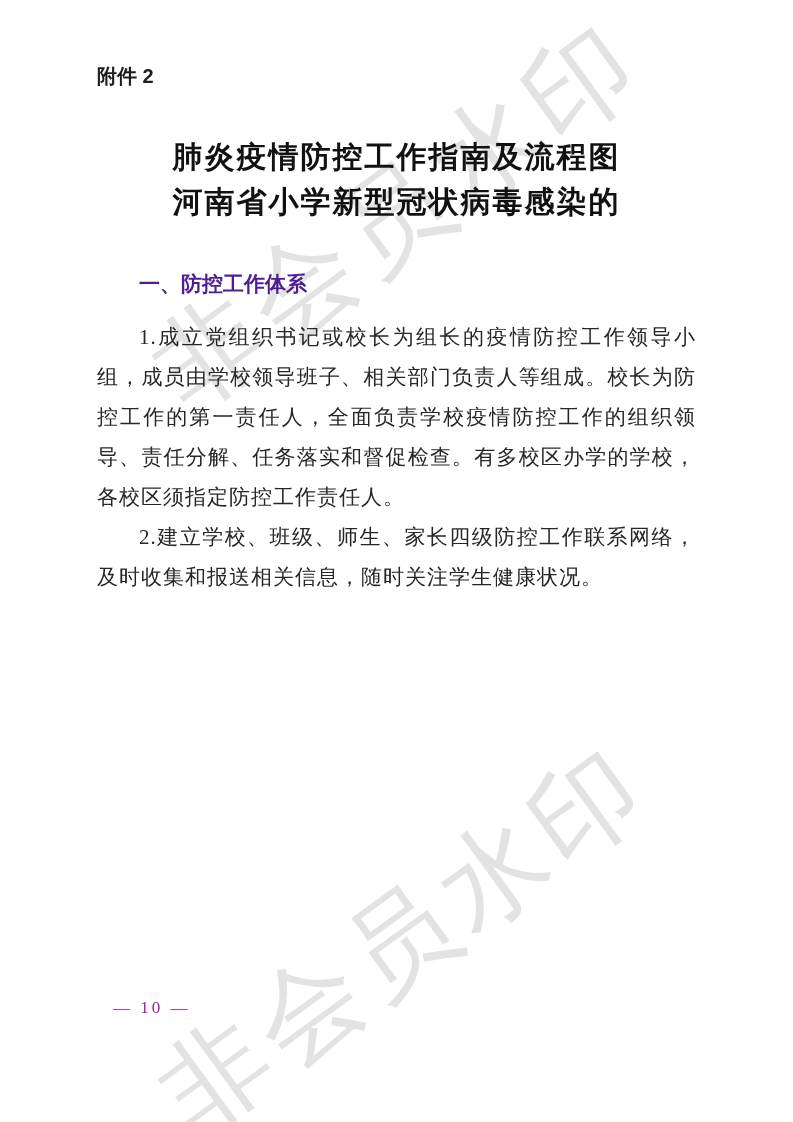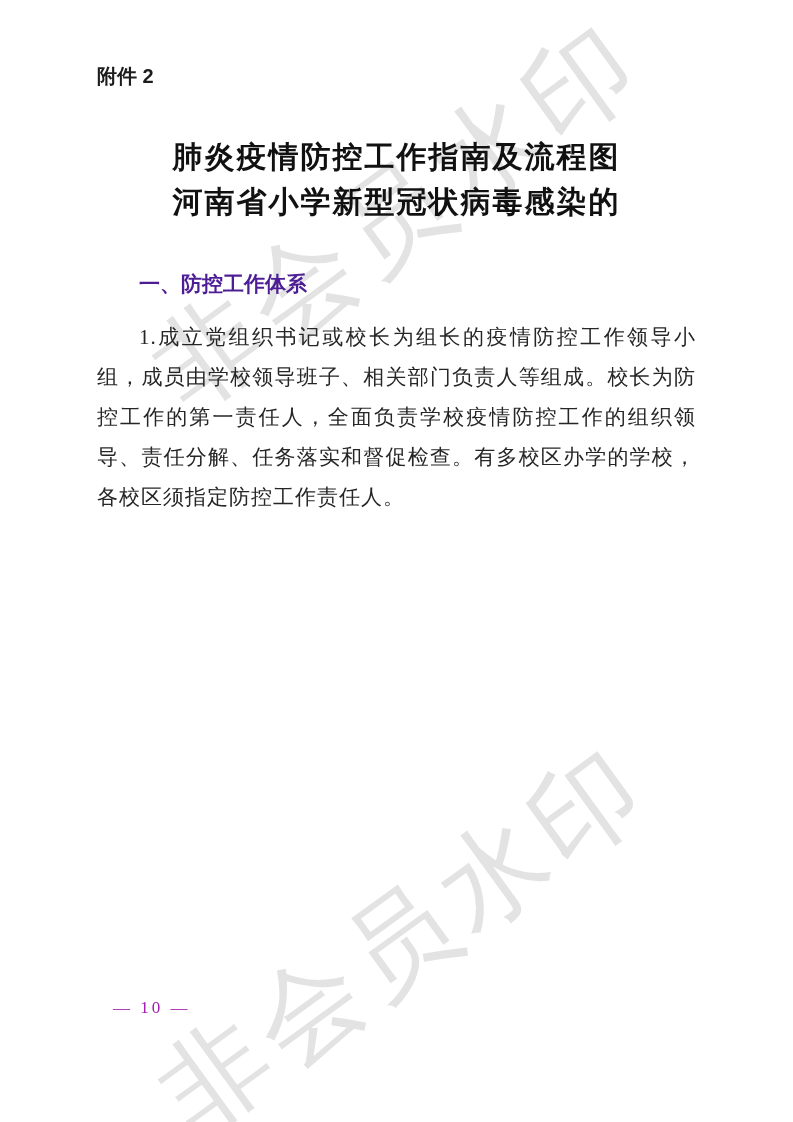--- a/index.html
+++ b/index.html
@@ -97,19 +97,20 @@
 
     <h1 class="title">
       <span class="title-line">肺炎疫情防控工作指南及流程图</span>
       <span class="title-line">河南省小学新型冠状病毒感染的</span>
     </h1>
 
     <h2 class="section-heading">一、防控工作体系</h2>
 
     <div class="body-text">
       <p>1.成立党组织书记或校长为组长的疫情防控工作领导小组，成员由学校领导班子、相关部门负责人等组成。校长为防控工作的第一责任人，全面负责学校疫情防控工作的组织领导、责任分解、任务落实和督促检查。有多校区办学的学校，各校区须指定防控工作责任人。</p>
+      <p>2.建立学校、班级、师生、家长四级防控工作联系网络，及时收集和报送相关信息，随时关注学生健康状况。</p>
     </div>
 
   </div>
 
   <div class="page-number">— 10 —</div>
 
 </div>
 
 </body></html>

